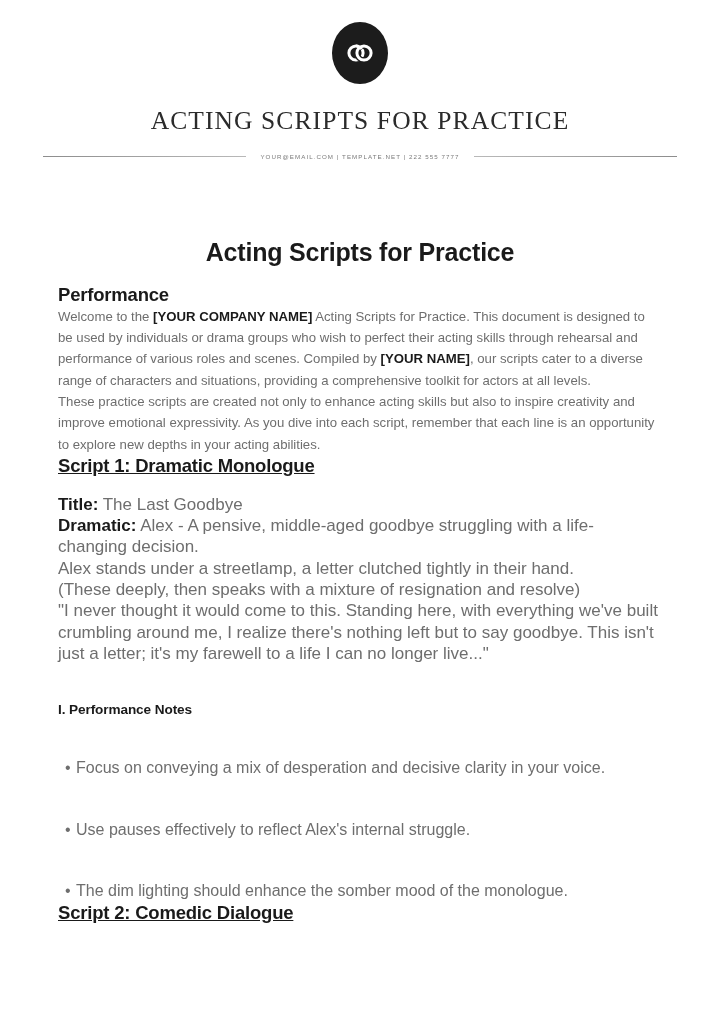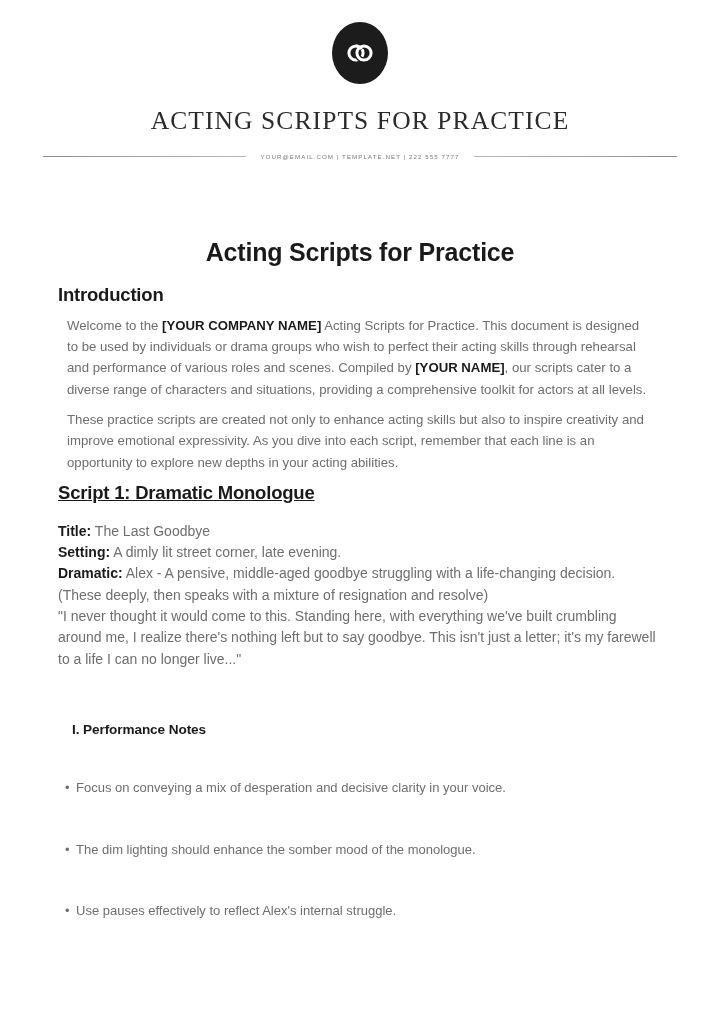--- a/index.html
+++ b/index.html
@@ -85,56 +85,56 @@
     margin: 0;
     letter-spacing: -0.2px;
   }
   .intro-heading { margin-top: 43px; }
   .script-heading { margin-top: 46px; text-decoration: underline; }
 
   p.para {
     font-size: 13.2px;
     line-height: 21.3px;
     color: #6e6e6e;
-    margin: 9px;
+    margin: 0;
   }
   .intro-para-1 { margin-top: 16px; }
   .intro-para-2 { margin-top: 0px; }
 
   strong.ph {
     color: #1a1a1a;
     font-weight: bold;
   }
   .label {
     color: #1a1a1a;
     font-weight: bold;
   }
 
   .meta-block { margin-top: 17px; }
   .meta-line {
-    font-size: 14px;
+    font-size: 17px;
     line-height: 21.3px;
     color: #6e6e6e;
   }
 
   h3.sub-heading {
     font-size: 13.6px;
     font-weight: bold;
     color: #1a1a1a;
-    margin: 14px;
+    margin: 0;
     padding-top: 38px;
     letter-spacing: -0.1px;
   }
   ul.notes {
     margin: 12px 0 0 0;
     padding-left: 18px;
     list-style: none;
   }
   ul.notes li {
-    font-size: 13px;
+    font-size: 16px;
     line-height: 21.6px;
     color: #6e6e6e;
     position: relative;
     margin-top: 40px;
   }
   ul.notes li::before {
     content: "\2022";
     position: absolute;
     left: -11px;
     color: #6e6e6e;
@@ -163,50 +163,48 @@
     <div class="contact-text">YOUR@EMAIL.COM | TEMPLATE.NET | 222 555 7777</div>
     <div class="rule rule-right"></div>
   </div>
 
 </header>
 
 <main class="page-body">
 
   <h1 class="doc-title">Acting Scripts for Practice</h1>
 
-  <h2 class="section-heading intro-heading">Introduction</h2>
+  <h2 class="section-heading intro-heading">Performance</h2>
 
   <p class="para intro-para-1">
     <span>Welcome to the </span><strong class="ph">[YOUR COMPANY NAME]</strong><span> Acting Scripts for Practice. This document is designed to be used by individuals or drama groups who wish to perfect their acting skills through rehearsal and performance of various roles and scenes. Compiled by </span><strong class="ph">[YOUR NAME]</strong><span>, our scripts cater to a diverse range of characters and situations, providing a comprehensive toolkit for actors at all levels.</span>
   </p>
 
   <p class="para intro-para-2">These practice scripts are created not only to enhance acting skills but also to inspire creativity and improve emotional expressivity. As you dive into each script, remember that each line is an opportunity to explore new depths in your acting abilities.</p>
 
   <h2 class="section-heading script-heading">Script 1: Dramatic Monologue</h2>
 
   <div class="meta-block">
     <div class="meta-line">
       <span class="label">Title:</span>
       <span>The Last Goodbye</span>
     </div>
     <div class="meta-line">
-      <span class="label">Setting:</span>
-      <span>A dimly lit street corner, late evening.</span>
-    </div>
-    <div class="meta-line">
       <span class="label">Dramatic:</span>
       <span>Alex - A pensive, middle-aged goodbye struggling with a life-changing decision.</span>
     </div>
+    <div class="meta-line">Alex stands under a streetlamp, a letter clutched tightly in their hand.</div>
     <div class="meta-line">(These deeply, then speaks with a mixture of resignation and resolve)</div>
     <div class="meta-line">"I never thought it would come to this. Standing here, with everything we've built crumbling around me, I realize there's nothing left but to say goodbye. This isn't just a letter; it's my farewell to a life I can no longer live..."</div>
   </div>
 
   <h3 class="sub-heading">I. Performance Notes</h3>
 
   <ul class="notes">
     <li>Focus on conveying a mix of desperation and decisive clarity in your voice.</li>
+    <li>Use pauses effectively to reflect Alex's internal struggle.</li>
     <li>The dim lighting should enhance the somber mood of the monologue.</li>
-    <li>Use pauses effectively to reflect Alex's internal struggle.</li>
   </ul>
 
+  <h2 class="section-heading script-heading">Script 2: Comedic Dialogue</h2>
 
 
 </main>
 
 </body></html>

